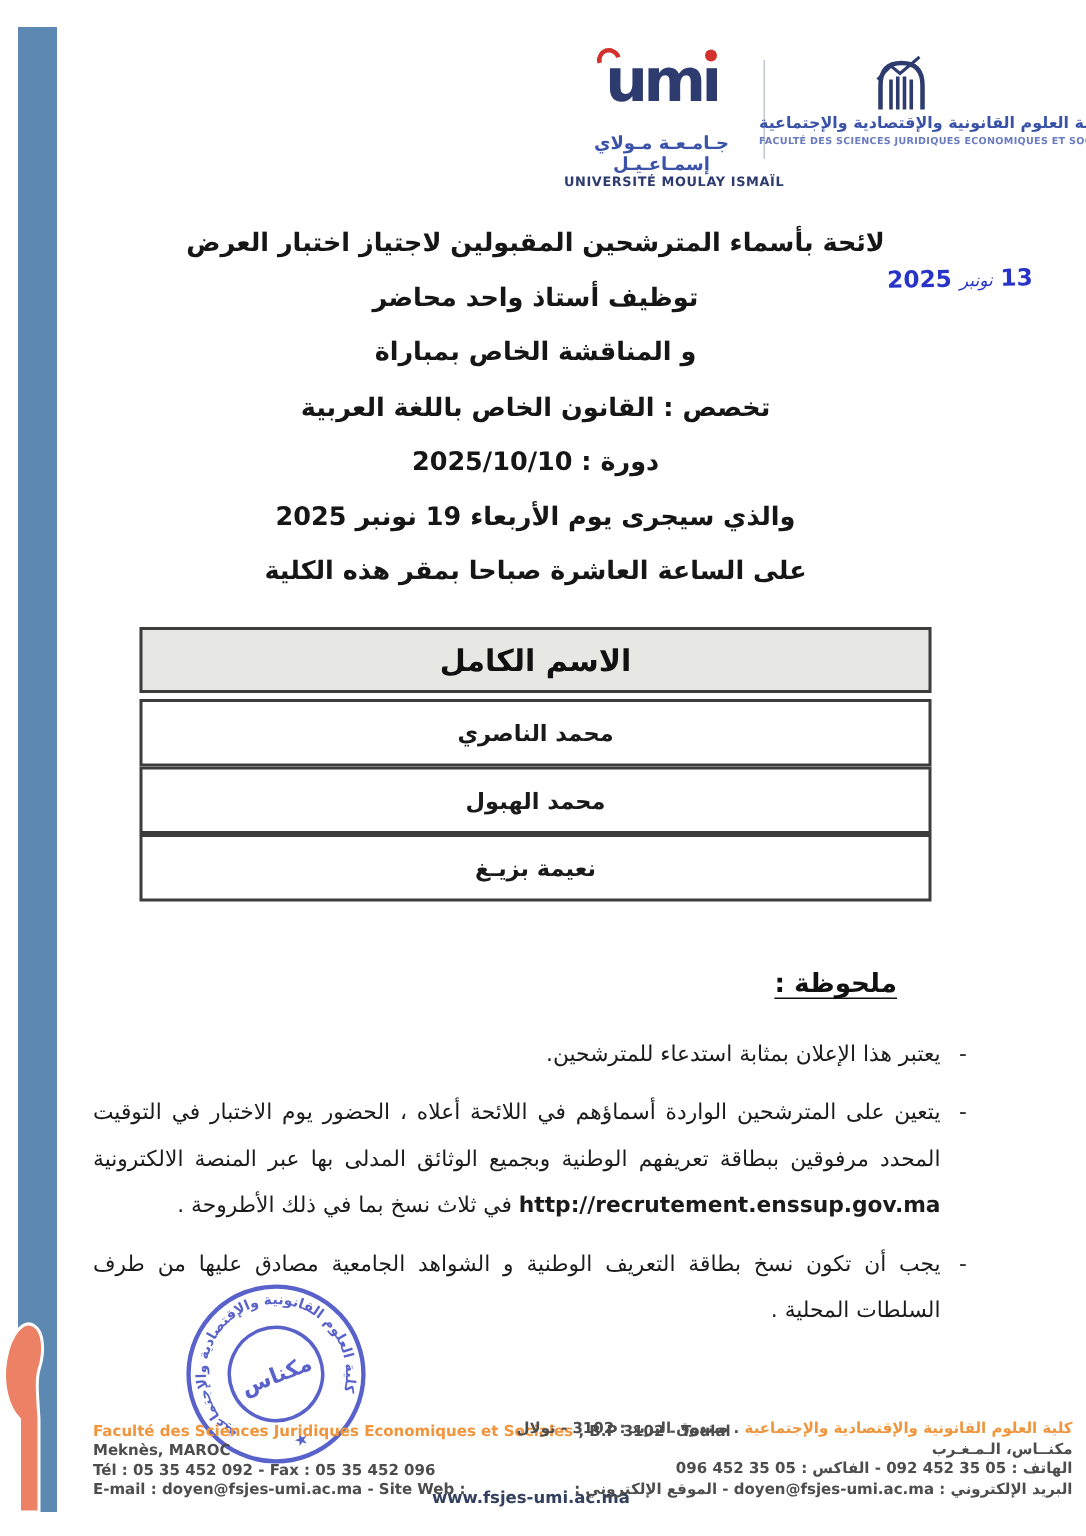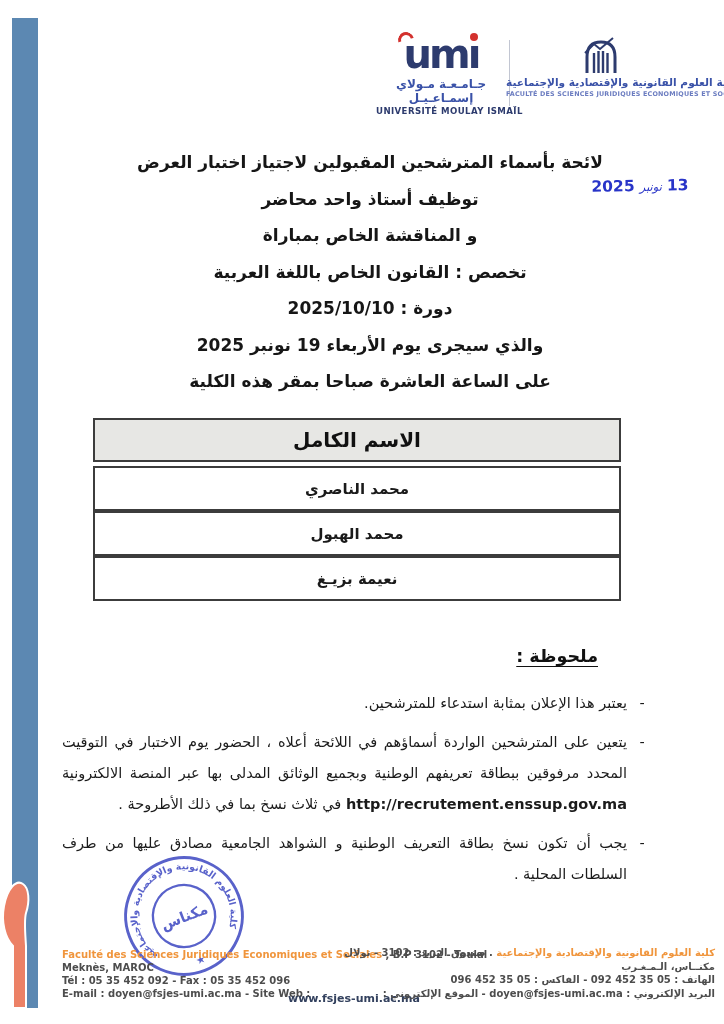--- a/index.html
+++ b/index.html
@@ -8,35 +8,35 @@
 
   
   .stripe-wrap{position:absolute;left:0;top:0;}
 
   
   .umi-logo{position:absolute;left:376px;top:34px;width:130px;text-align:center;}
   .umi-mark{position:relative;display:inline-block;line-height:1;}
   .umi-word{font-family:"DejaVu Sans",sans-serif;font-weight:bold;font-size:40px;letter-spacing:-3px;color:#2d3b6e;}
   .umi-dot{position:absolute;right:0px;top:-1px;width:8px;height:8px;border-radius:50%;background:#d3312e;}
   .umi-accent{position:absolute;left:-6px;top:-2px;width:10px;height:10px;border:3px solid #d3312e;border-right-color:transparent;border-bottom-color:transparent;border-radius:50%;transform:rotate(28deg);}
-  .umi-ar{font-size:12px;font-weight:bold;color:#3a52a8;margin-top:3px;}
+  .umi-ar{font-size:12px;font-weight:bold;color:#3a52a8;margin-top:14px;}
   .umi-fr{font-size:8.6px;font-weight:bold;color:#2d3b6e;letter-spacing:.4px;margin-top:1px;white-space:nowrap;}
   .logo-sep{position:absolute;left:509px;top:40px;width:1px;height:66px;background:#c2c6d2;}
   .fac-logo{position:absolute;left:506px;top:36px;width:190px;text-align:center;}
   .fac-icon{display:block;margin:0 auto 2px auto;}
   .fac-ar{font-size:10.6px;font-weight:bold;color:#3a52a8;white-space:nowrap;}
   .fac-fr{font-size:6.4px;font-weight:bold;color:#6b7cc0;letter-spacing:.2px;margin-top:2px;white-space:nowrap;}
 
   
   .date-stamp{position:absolute;left:566px;top:176px;width:148px;text-align:center;color:#2834c8;transform:rotate(-1deg);white-space:nowrap;}
   .ds-num{font-weight:bold;font-size:15.5px;letter-spacing:1px;}
   .ds-month{font-size:11.5px;font-style:italic;}
 
   
-  .title-block{position:absolute;left:120px;top:144px;width:500px;text-align:center;direction:rtl;color:#161616;}
+  .title-block{position:absolute;left:107px;top:144px;width:500px;text-align:center;direction:rtl;color:#161616;}
   .title-line{font-size:17px;font-weight:bold;line-height:36.5px;white-space:nowrap;}
 
   
   .ctable{position:absolute;left:93px;top:418px;width:528px;direction:rtl;}
   .ct-header{box-sizing:border-box;height:44px;background:#e7e7e4;border:2px solid #3c3c3c;display:flex;align-items:center;justify-content:center;font-size:20px;font-weight:bold;color:#111;margin-bottom:4px;}
   .ct-row{box-sizing:border-box;height:45px;border:2px solid #3c3c3c;display:flex;align-items:center;justify-content:center;font-size:15px;font-weight:bold;color:#1a1a1a;margin-bottom:0;background:#fff;}
 
   
   .note-heading{position:absolute;right:126px;top:646px;direction:rtl;font-size:17.5px;font-weight:bold;color:#111;text-decoration:underline;text-underline-offset:4px;}
   .notes{position:absolute;left:62px;top:688px;width:586px;direction:rtl;color:#1b1b1b;}

